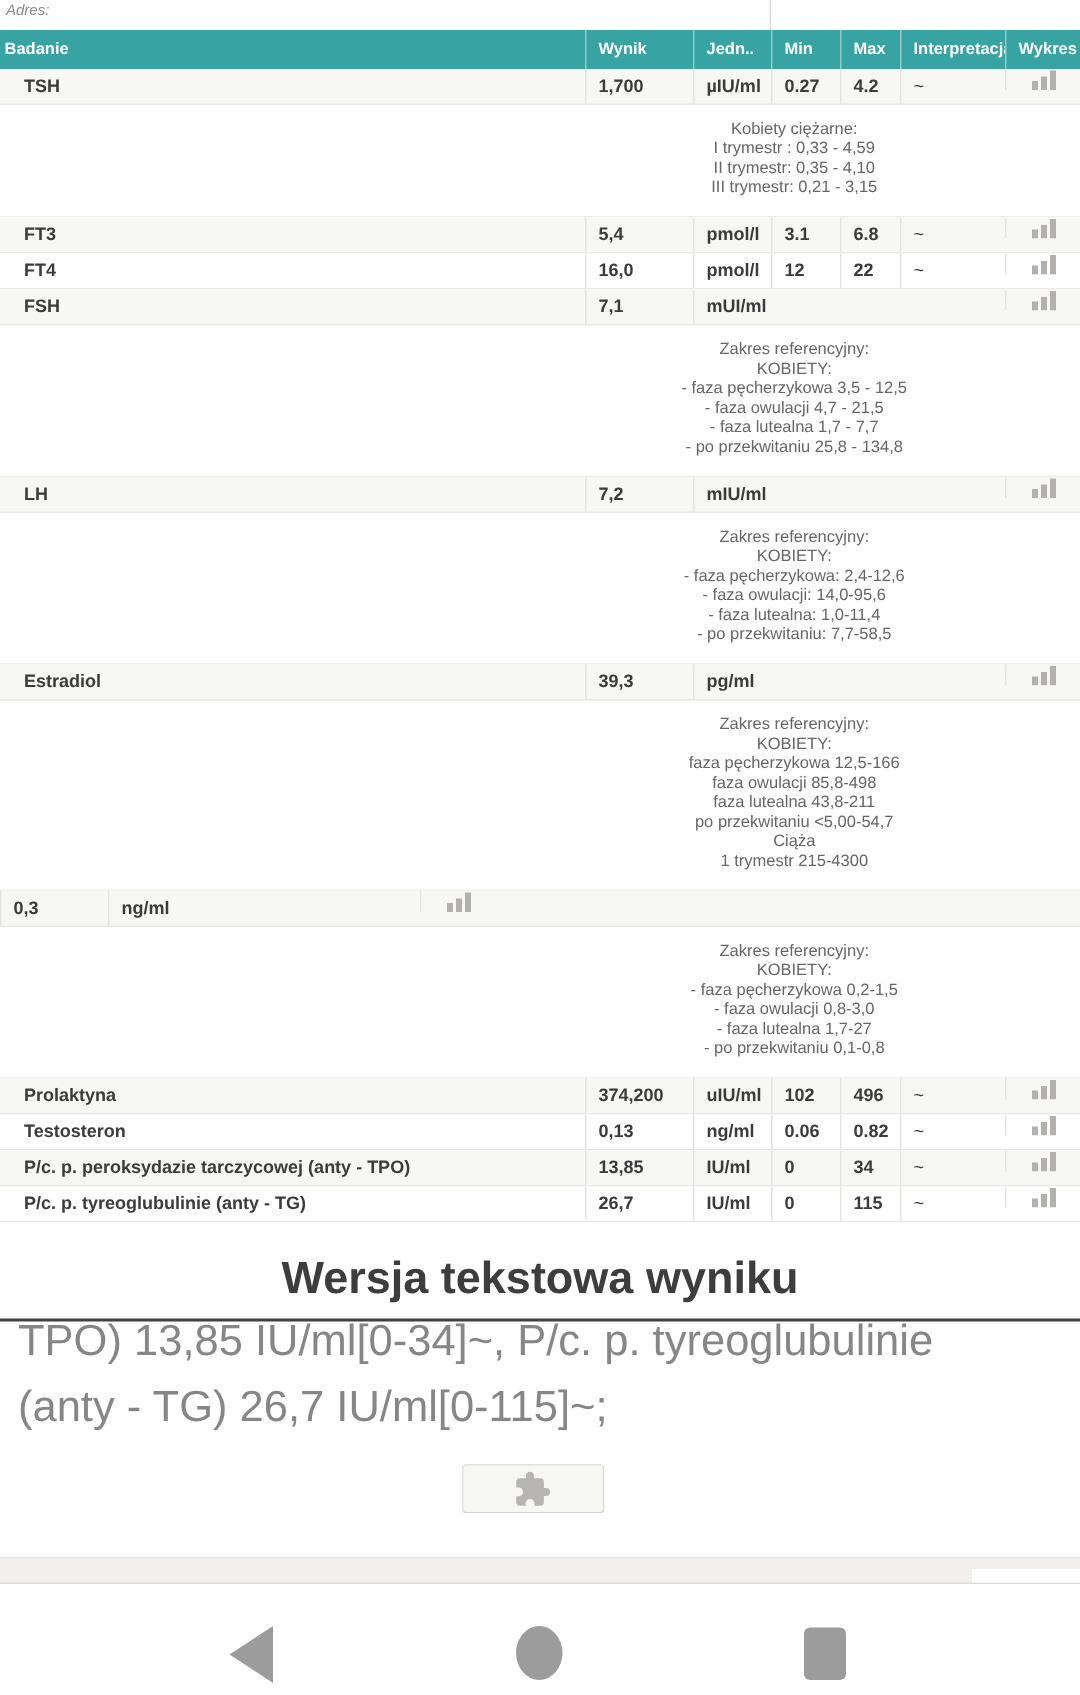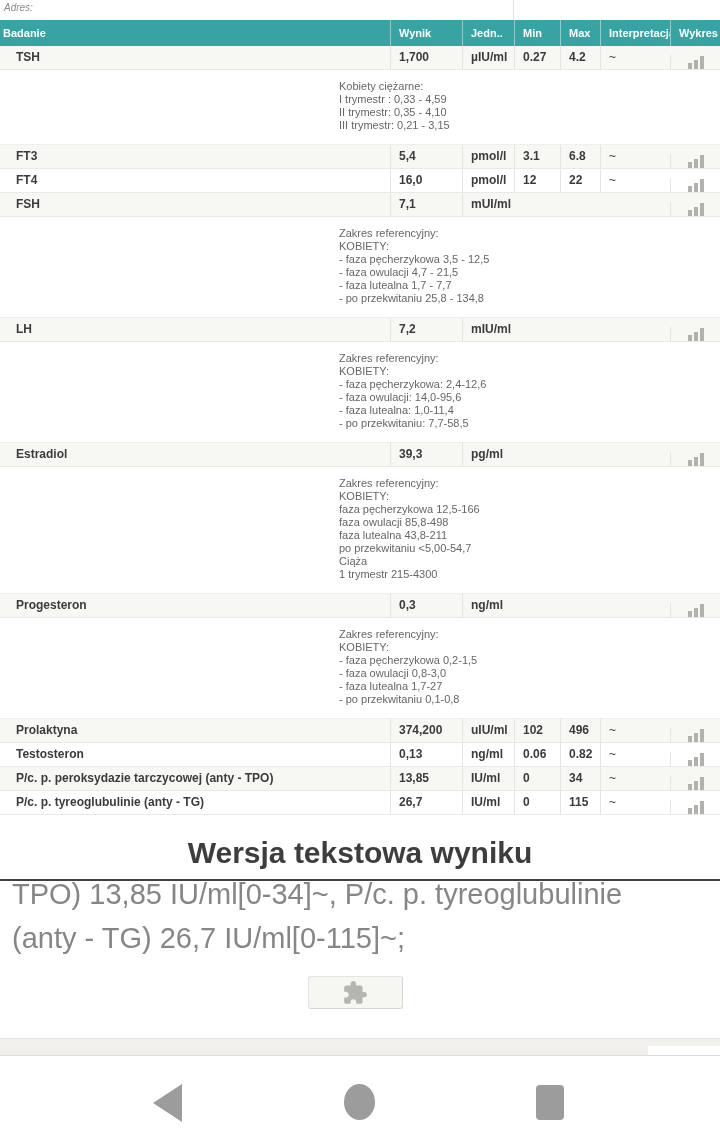--- a/index.html
+++ b/index.html
@@ -19,33 +19,33 @@
   .t-header > div:first-child { border-left:none; padding-left:3px; }
 
   .c-name   { width:390px; }
   .c-wynik  { width:72px; }
   .c-jedn   { width:52px; }
   .c-min    { width:46px; }
   .c-max    { width:40px; }
   .c-interp { width:70px; }
   .c-wykres { width:50px; }
 
-  .t-row { display:flex; height:24px; align-items:flex-end; border-bottom:1px solid #ebe9e5;
+  .t-row { display:flex; height:24px; align-items:flex-start; border-bottom:1px solid #ebe9e5;
            font-size:12px; color:#3b3b3b; background:#fff; }
   .t-row > div { line-height:23px; padding-left:8px; border-left:1px solid #e6e4e0;
                  overflow:hidden; white-space:nowrap; }
   .t-row > .c-name { border-left:none; padding-left:16px; font-weight:bold; }
   .t-row > .c-wynik, .t-row > .c-jedn, .t-row > .c-min, .t-row > .c-max { font-weight:bold; }
   .t-row > .c-interp { font-weight:normal; }
   .t-row > .c-wykres { display:flex; align-items:center; justify-content:center; padding-left:0; }
 
   #table-body > div:nth-child(odd) { background:#f7f7f4; }
 
   .t-note { padding:10px 0 12px 339px; font-size:11px; color:#666;
-            line-height:13px; white-space:pre-line; border-bottom:1px solid #f0efec; }
+            line-height:13px; white-space:pre-line; border-bottom:1px solid #f0efec;text-align:center; }
 
   .bars { display:flex; align-items:flex-end; gap:2px; height:14px; }
   .bars i { display:block; width:4px; background:#b3b1ad; }
   .bars i:nth-child(1){ height:6px; } .bars i:nth-child(2){ height:9px; } .bars i:nth-child(3){ height:13px; }
 
   
   .txt-head { height:66px; padding-top:20px; text-align:center; background:#fff;
               border-bottom:2px solid #404040; position:relative; z-index:2; }
   .txt-head h1 { font-size:30px; line-height:36px; font-weight:bold; color:#3d3d3d; }
   .txt-clip { overflow:hidden; height:78px; position:relative; z-index:1; }
@@ -213,21 +213,20 @@
   <div class="t-note">Zakres referencyjny:
 KOBIETY:
 faza pęcherzykowa 12,5-166
 faza owulacji 85,8-498
 faza lutealna 43,8-211
 po przekwitaniu &lt;5,00-54,7
 Ciąża
 1 trymestr 215-4300</div>
 
   <div class="t-row">
-    <div class="c-name">Progesteron</div>
     <div class="c-wynik">0,3</div>
     <div class="c-jedn">ng/ml</div>
     <div class="c-min"></div>
     <div class="c-max"></div>
     <div class="c-interp"></div>
     <div class="c-wykres">
         <span class="bars">
           <i></i>
           <i></i>
           <i></i>

